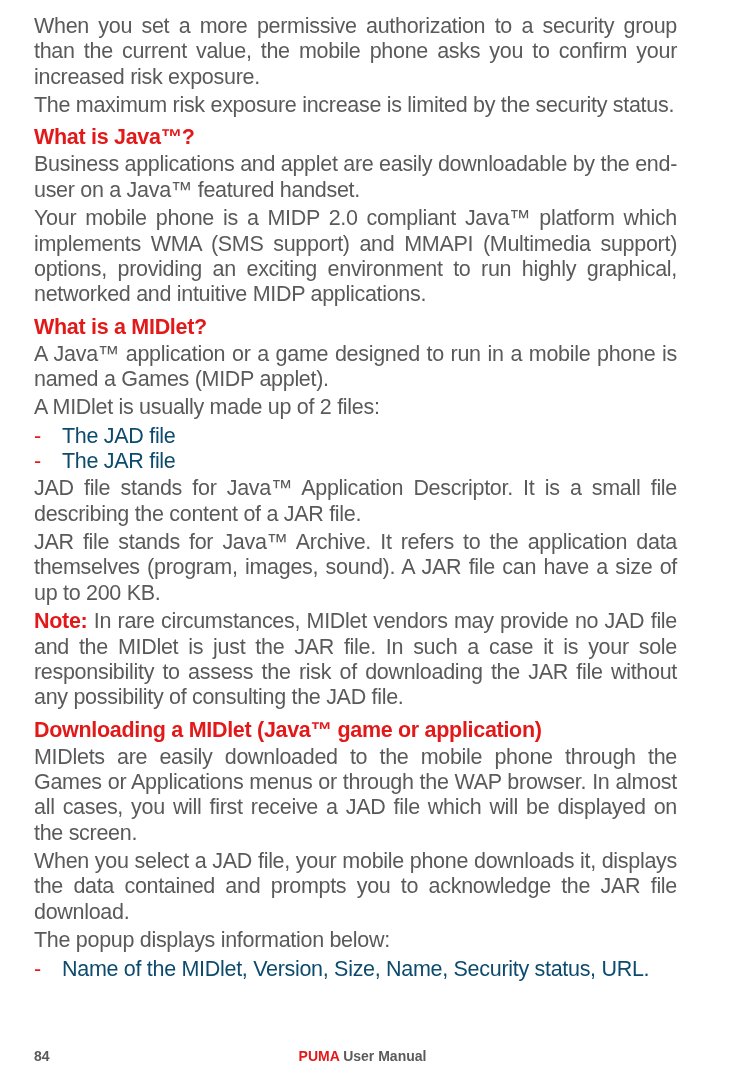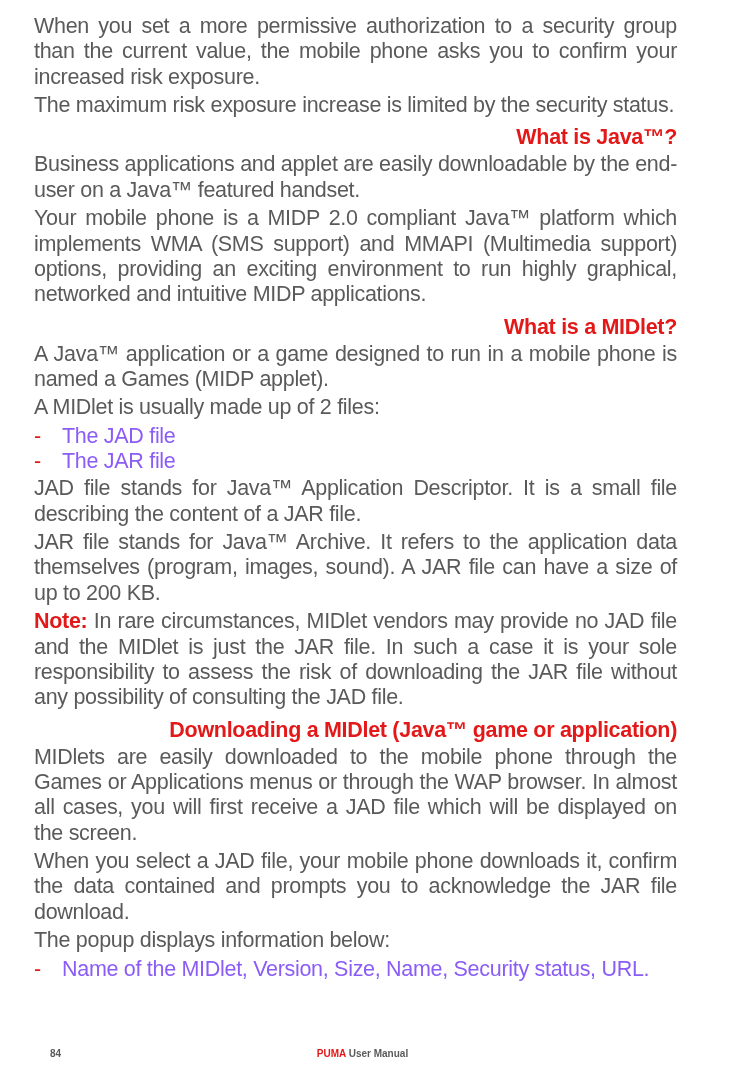--- a/index.html
+++ b/index.html
@@ -27,70 +27,70 @@
     line-height: 1.18;
     text-align: justify;
     font-stretch: condensed;
     letter-spacing: -0.3px;
   }
   .heading {
     color: #e31818;
     font-weight: bold;
     font-size: 21.5px;
     margin: 7px 0 2px 0;
-    text-align: right;
+    text-align: left;
     font-stretch: condensed;
     letter-spacing: -0.3px;
   }
   .note-label {
     color: #e31818;
     font-weight: bold;
     margin-top: 26px;
   }
   ul {
     list-style: none;
     margin: 0 0 2px 0;
     padding: 0;
   }
   li {
     font-size: 21.5px;
     line-height: 1.18;
     padding-left: 28px;
     position: relative;
     font-stretch: condensed;
     letter-spacing: -0.3px;
-    color: #8b5cf6;
+    color: #0c4a6e;
   }
   li::before {
     content: "-";
     position: absolute;
     left: 0;
     top: 0;
     color: #e31818;
   }
   .footer {
     position: absolute;
     bottom: 22px;
     left: 34px;
     right: 34px;
     font-size: 10px;
     color: #5a5a5a;
     font-stretch: condensed;
   }
   .footer-page {
     position: absolute;
-    left: 16px;
+    left: 0;
     font-weight: bold;
-    font-size: 10px;
+    font-size: 14px;
   }
   .footer-title {
     position: absolute;
     left: 50%;
     transform: translateX(-50%);
-    font-size: 10px;
+    font-size: 14px;
     font-weight: bold;
     white-space: nowrap;
     padding-left: 14px;
   }
   .brand {
     color: #e31818;
     font-weight: bold;
   }
 </style>
 </head>
@@ -111,21 +111,21 @@
   <ul>
     <li>The JAD file</li>
     <li>The JAR file</li>
   </ul>
   <p>JAD file stands for Java™ Application Descriptor. It is a small file describing the content of a JAR file.</p>
   <p>JAR file stands for Java™ Archive. It refers to the application data themselves (program, images, sound). A JAR file can have a size of up to 200 KB.</p>
   <p><span class="note-label">Note:</span><span> In rare circumstances, MIDlet vendors may provide no JAD file and the MIDlet is just the JAR file. In such a case it is your sole responsibility to assess the risk of downloading the JAR file without any possibility of consulting the JAD file.</span></p>
 
   <div class="heading">Downloading a MIDlet (Java™ game or application)</div>
   <p>MIDlets are easily downloaded to the mobile phone through the Games or Applications menus or through the WAP browser. In almost all cases, you will first receive a JAD file which will be displayed on the screen.</p>
-  <p>When you select a JAD file, your mobile phone downloads it, confirm the data contained and prompts you to acknowledge the JAR file download.</p>
+  <p>When you select a JAD file, your mobile phone downloads it, displays the data contained and prompts you to acknowledge the JAR file download.</p>
   <p>The popup displays information below:</p>
   <ul>
     <li>Name of the MIDlet, Version, Size, Name, Security status, URL.</li>
   </ul>
 
   <div class="footer">
     <span class="footer-page">84</span>
     <span class="footer-title"><span class="brand">PUMA</span><span> User Manual</span></span>
   </div>
 

